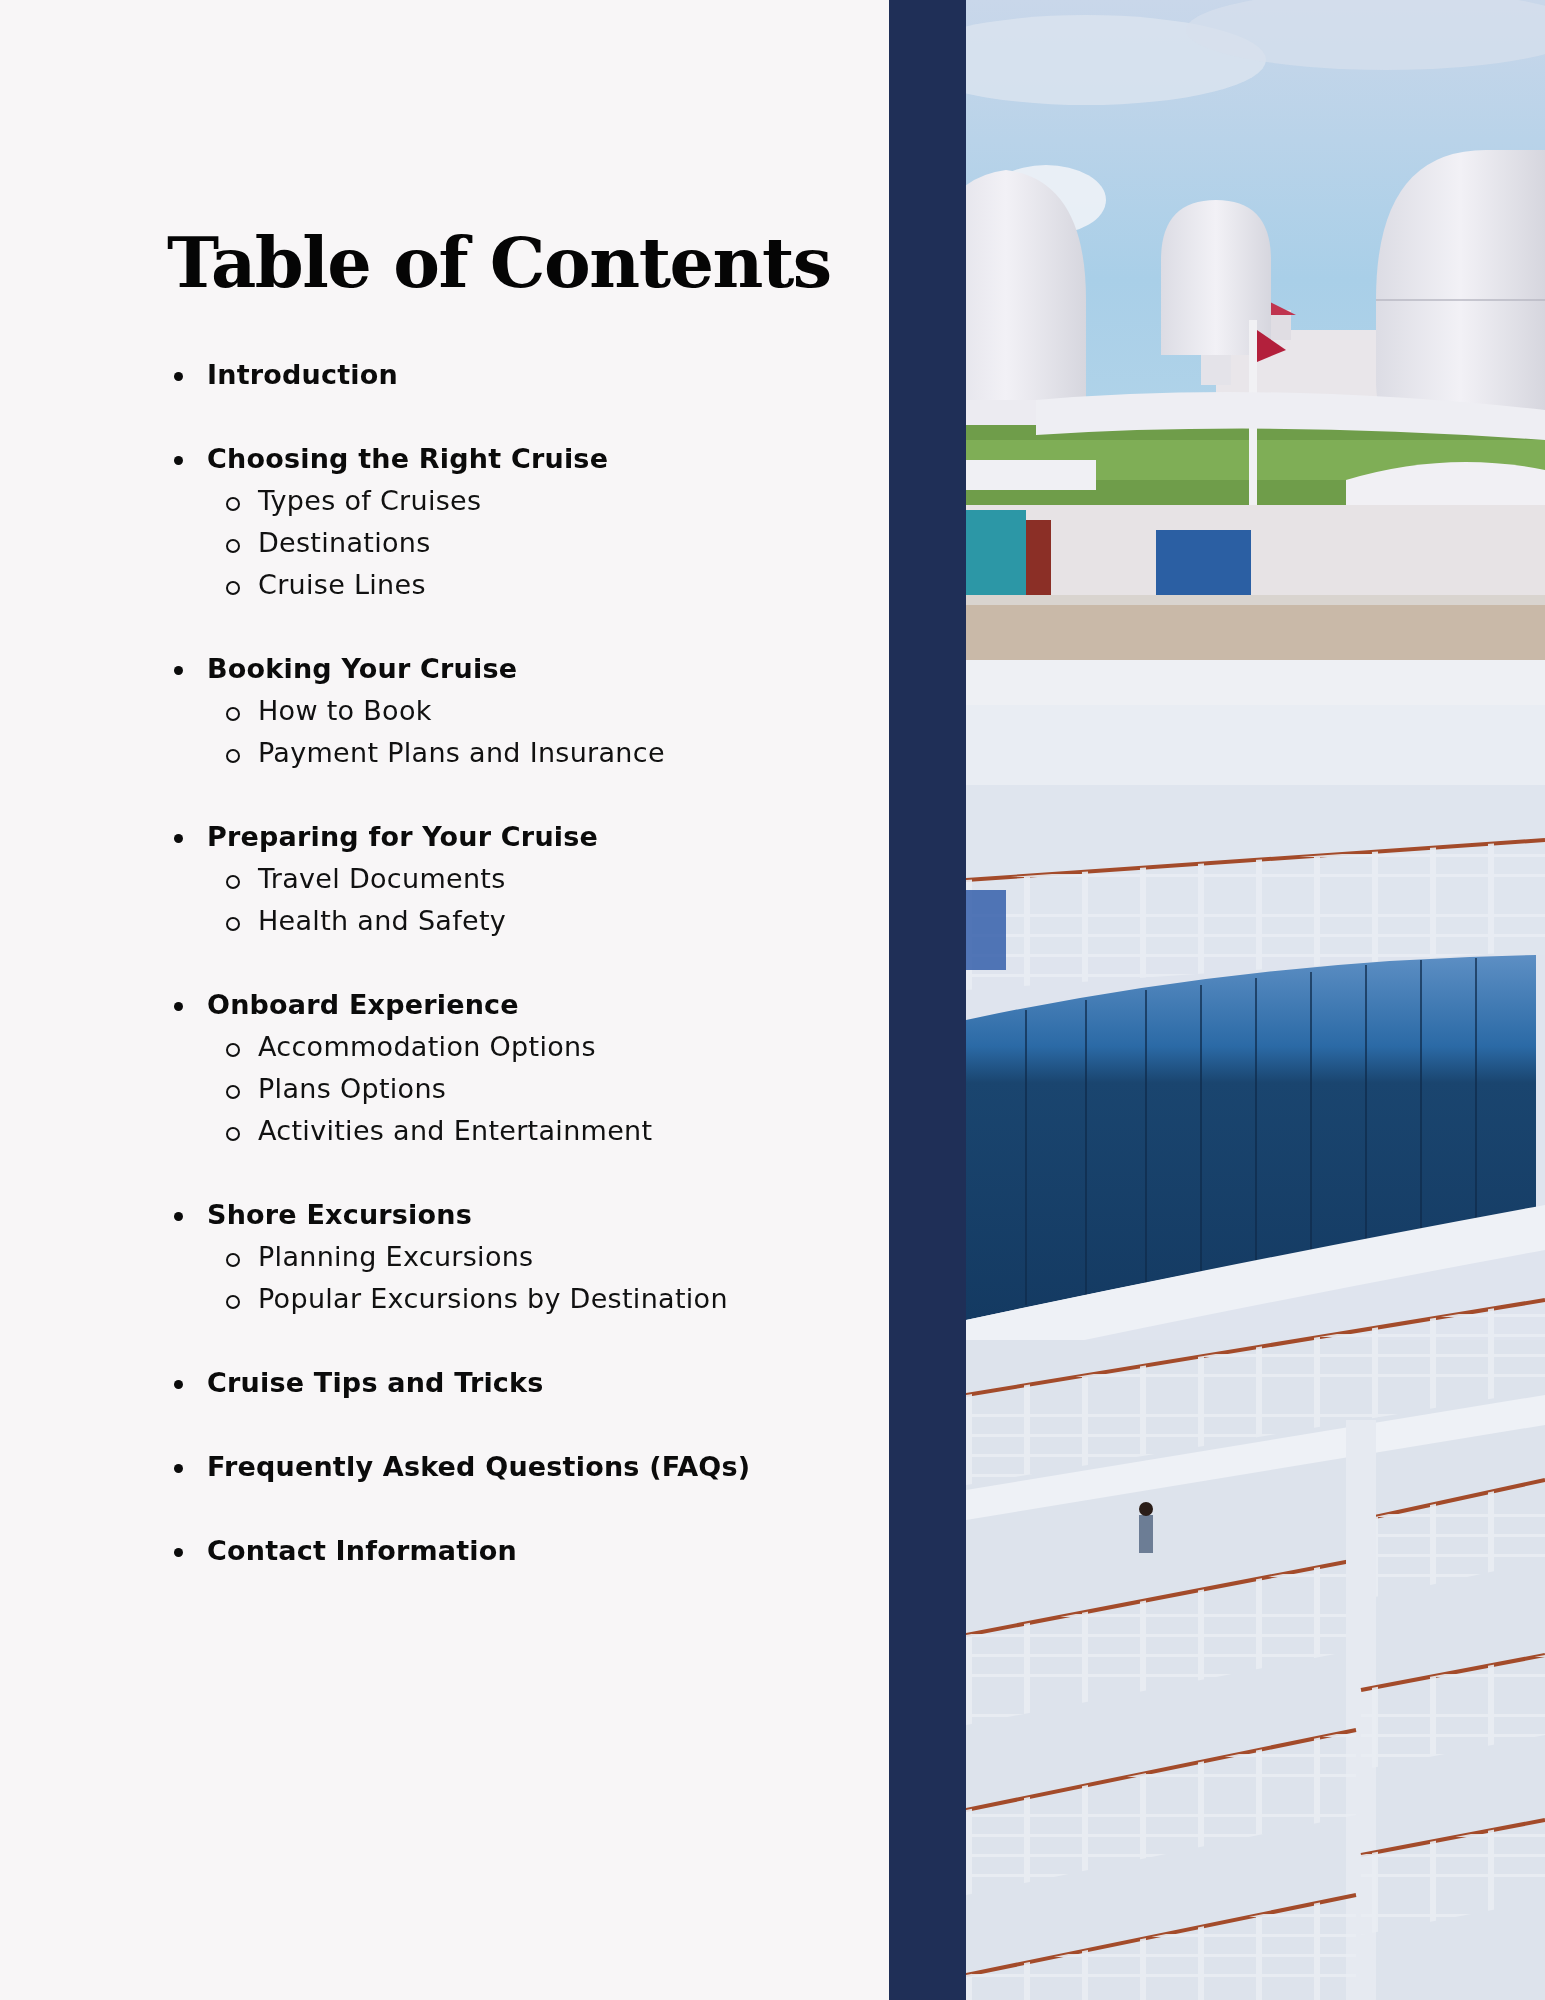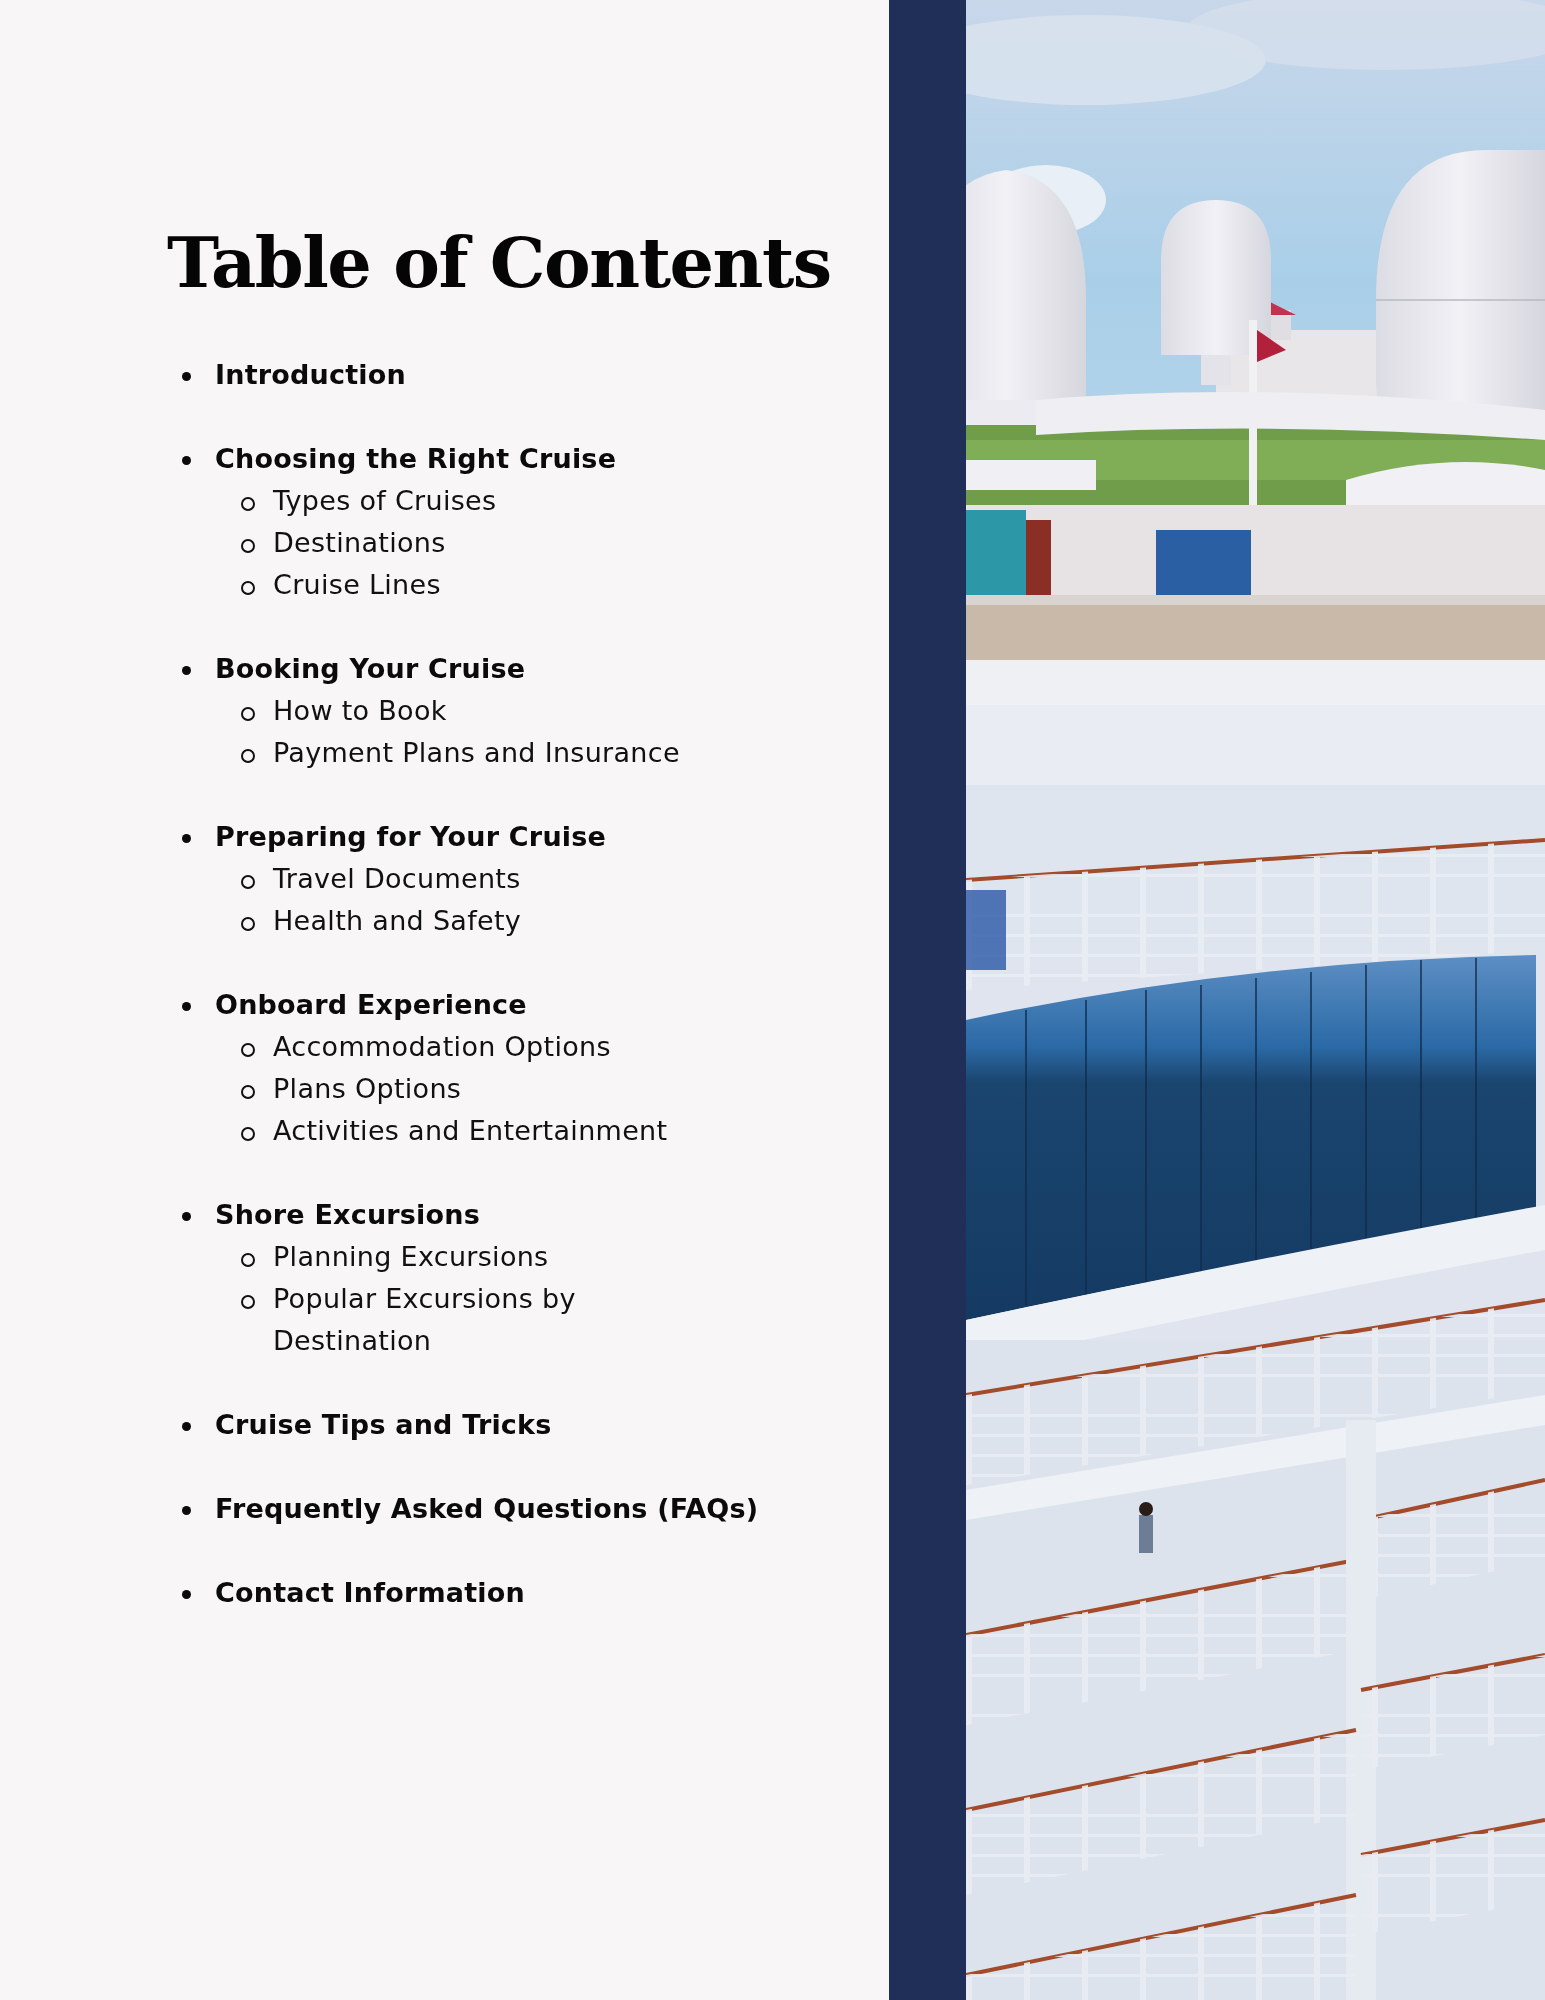--- a/index.html
+++ b/index.html
@@ -17,32 +17,32 @@
   .toc-title {
     position: absolute; left: 167px; top: 228px;
     font-family: "DejaVu Serif", "Liberation Serif", serif;
     font-weight: bold; font-size: 70px; letter-spacing: -1.5px;
     line-height: 1; color: #050505;
   }
   .toc-list {
     position: absolute; left: 0; top: 354px; width: 889px;
     list-style: none;
   }
-  .toc-section { position: relative; margin-bottom: 42px; padding-left: 8px; }
+  .toc-section { position: relative; margin-bottom: 42px; }
   .toc-section .main {
     position: relative; display: block; padding-left: 207px;
     font-family: "DejaVu Sans", "Liberation Sans", sans-serif;
     font-weight: bold; font-size: 27px; line-height: 42px; letter-spacing: 0.2px;
     cursor: pointer;
   }
   .toc-section .main::before {
     content: ""; position: absolute; left: 174px; top: 18px;
     width: 9px; height: 9px; border-radius: 50%; background: #0b0b0b;
   }
-  .sub-list { list-style: none; margin-left: 7px; }
+  .sub-list { list-style: none; }
   .sub-item {
     position: relative; display: block; padding-left: 258px; padding-right: 150px;
     font-family: "DejaVu Sans", "Liberation Sans", sans-serif;
     font-weight: normal; font-size: 27px; line-height: 42px; letter-spacing: 0.3px;
     color: #111; cursor: pointer;
   }
   .sub-item::before {
     content: ""; position: absolute; left: 226px; top: 17px;
     width: 10px; height: 10px; border-radius: 50%; border: 2px solid #111;
     background: transparent;

